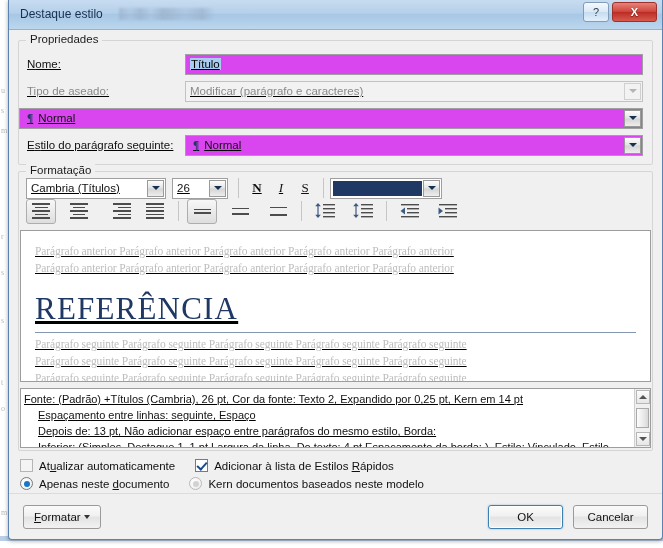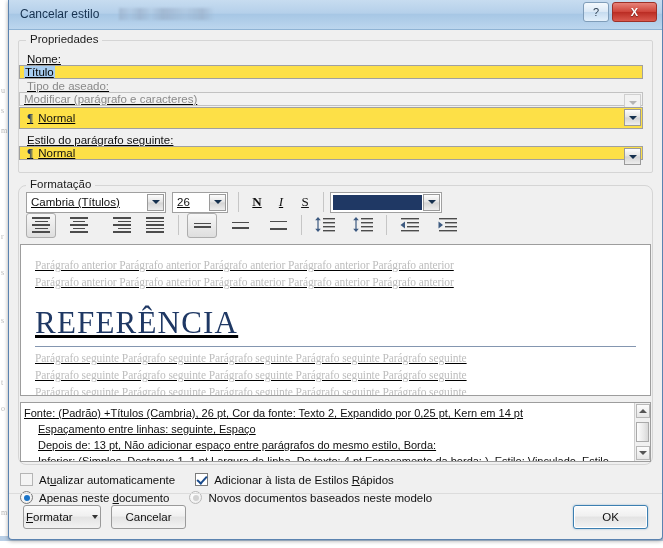--- a/index.html
+++ b/index.html
@@ -104,29 +104,29 @@
   .group > .legend {
     position: absolute;
     top: -8px; left: 7px;
     background: #f0f0f0;
     padding: 0 4px;
     font-size: 11.5px;
     color: #1b1b1b;
   }
 
   
-  .frow { display: flex; height: 22px; margin-bottom: 5px; flex-direction: column; }
+  .frow { display: flex; align-items: center; height: 22px; margin-bottom: 5px; }
   .flabel { width: 166px; font-size: 11.5px; color: #111; padding-left: 8px; }
   .flabel.dim { color: #8a8a8a; }
   u.acc { text-decoration: underline; }
 
   .ctrl {
     flex: 1;
     height: 21px;
-    background: #fde047;
+    background: #d946ef;
     border: 1px solid #a0a0a0;
     display: flex; align-items: center;
     font-size: 11.5px;
     color: #111;
     position: relative;
     padding-left: 4px;
     margin-right: 3px;
   }
   .ctrl.disabled { background: #f2f2f2; border-color: #c2c2c2; color: #8a8a8a; }
   .ctrl .hl {
@@ -320,21 +320,21 @@
     padding: 0 14px;
   }
   .btn {
     height: 24px;
     border: 1px solid #9a9a9a;
     border-radius: 3px;
     background: linear-gradient(to bottom,#fbfbfb 0%,#f0f0f0 46%,#e3e3e3 50%,#f2f2f2 100%);
     font-size: 11.5px; color: #111;
     display: flex; align-items: center; justify-content: center;
   }
-  #format-btn { width: 78px; padding: 0 2px; justify-content: flex-start; }
+  #format-btn { width: 78px; padding: 0 10px; justify-content: flex-start; }
   #format-btn .lbl { flex: 1; }
   #format-btn .tri { width:0;height:0;border-left:3.5px solid transparent;border-right:3.5px solid transparent;border-top:4px solid #333; }
   #ok-btn {
     width: 75px; margin-left: auto;
     border: 1px solid #3c7fb1;
     box-shadow: inset 0 0 0 1px #ffffff, 0 0 2px rgba(60,127,177,.55);
   }
   #cancel-btn { width: 75px; margin-left: 10px; }
 </style>
 </head>
@@ -352,21 +352,21 @@
   <div class="bg-line" style="top:404px;">o</div>
   <div class="bg-line" style="top:508px;">m</div>
   <div class="bg-strip" style="left:0;top:536px;width:663px;height:5px;background:#b9cfe6;"></div>
   <div class="bg-strip" style="left:0;top:541px;width:663px;height:7px;background:#ffffff;"></div>
   <div class="bg-strip" style="left:283px;top:0;width:380px;height:5px;background:#7d9cbb;"></div>
 </div>
 
 <div id="dialog">
 
   <div id="titlebar">
-    <div id="title-text">Cancelar estilo</div>
+    <div id="title-text">Destaque estilo</div>
     <div id="title-blur"></div>
     <div class="winbtn" id="help-btn">?</div>
     <div class="winbtn" id="close-btn">X</div>
   </div>
 
   <div id="dlg-body">
 
     <div class="group" style="padding:12px 6px 6px 0;">
       <div class="legend">Propriedades</div>
 
@@ -390,33 +390,33 @@
       <div class="frow">
         <div class="ctrl">
           <span class="pilcrow">¶</span>
           <span>Normal</span>
           <span class="dd-btn">
               <i class="caret"></i>
             </span>
         </div>
       </div>
 
-      <div class="frow" style="margin-bottom:10px;">
+      <div class="frow" style="margin-bottom:2px;">
         <div class="flabel">E<u class="acc">s</u>tilo do parágrafo seguinte:</div>
         <div class="ctrl">
           <span class="pilcrow">¶</span>
           <span>Normal</span>
           <span class="dd-btn">
               <i class="caret"></i>
             </span>
         </div>
       </div>
     </div>
 
-    <div class="group" style="margin-top:12px;padding-bottom:2px;border-radius:8px;">
+    <div class="group" style="margin-top:6px;padding-bottom:2px;">
       <div class="legend">Formatação</div>
 
       <div id="fmt-row1">
         <div class="combo" id="font-combo">
           <span>Cambria (Títulos)</span>
           <span class="dd-btn">
               <i class="caret"></i>
             </span>
         </div>
         <div class="combo" id="size-combo">
@@ -578,28 +578,28 @@
       </div>
     </div>
 
     <div id="opt2">
       <div class="opt">
         <span class="radio sel"></span>
         <span>Apenas neste <u class="acc">d</u>ocumento</span>
       </div>
       <div class="opt">
         <span class="radio off"></span>
-        <span>Novos documentos baseados neste modelo</span>
+        <span>Kern documentos baseados neste modelo</span>
       </div>
     </div>
 
   </div>
 
   <div id="footer">
     <div class="btn" id="format-btn">
       <span class="lbl"><u class="acc">F</u>ormatar</span>
       <i class="tri"></i>
     </div>
+    <div class="btn" id="ok-btn">OK</div>
     <div class="btn" id="cancel-btn">Cancelar</div>
-    <div class="btn" id="ok-btn">OK</div>
   </div>
 
 </div>
 
 </body></html>

